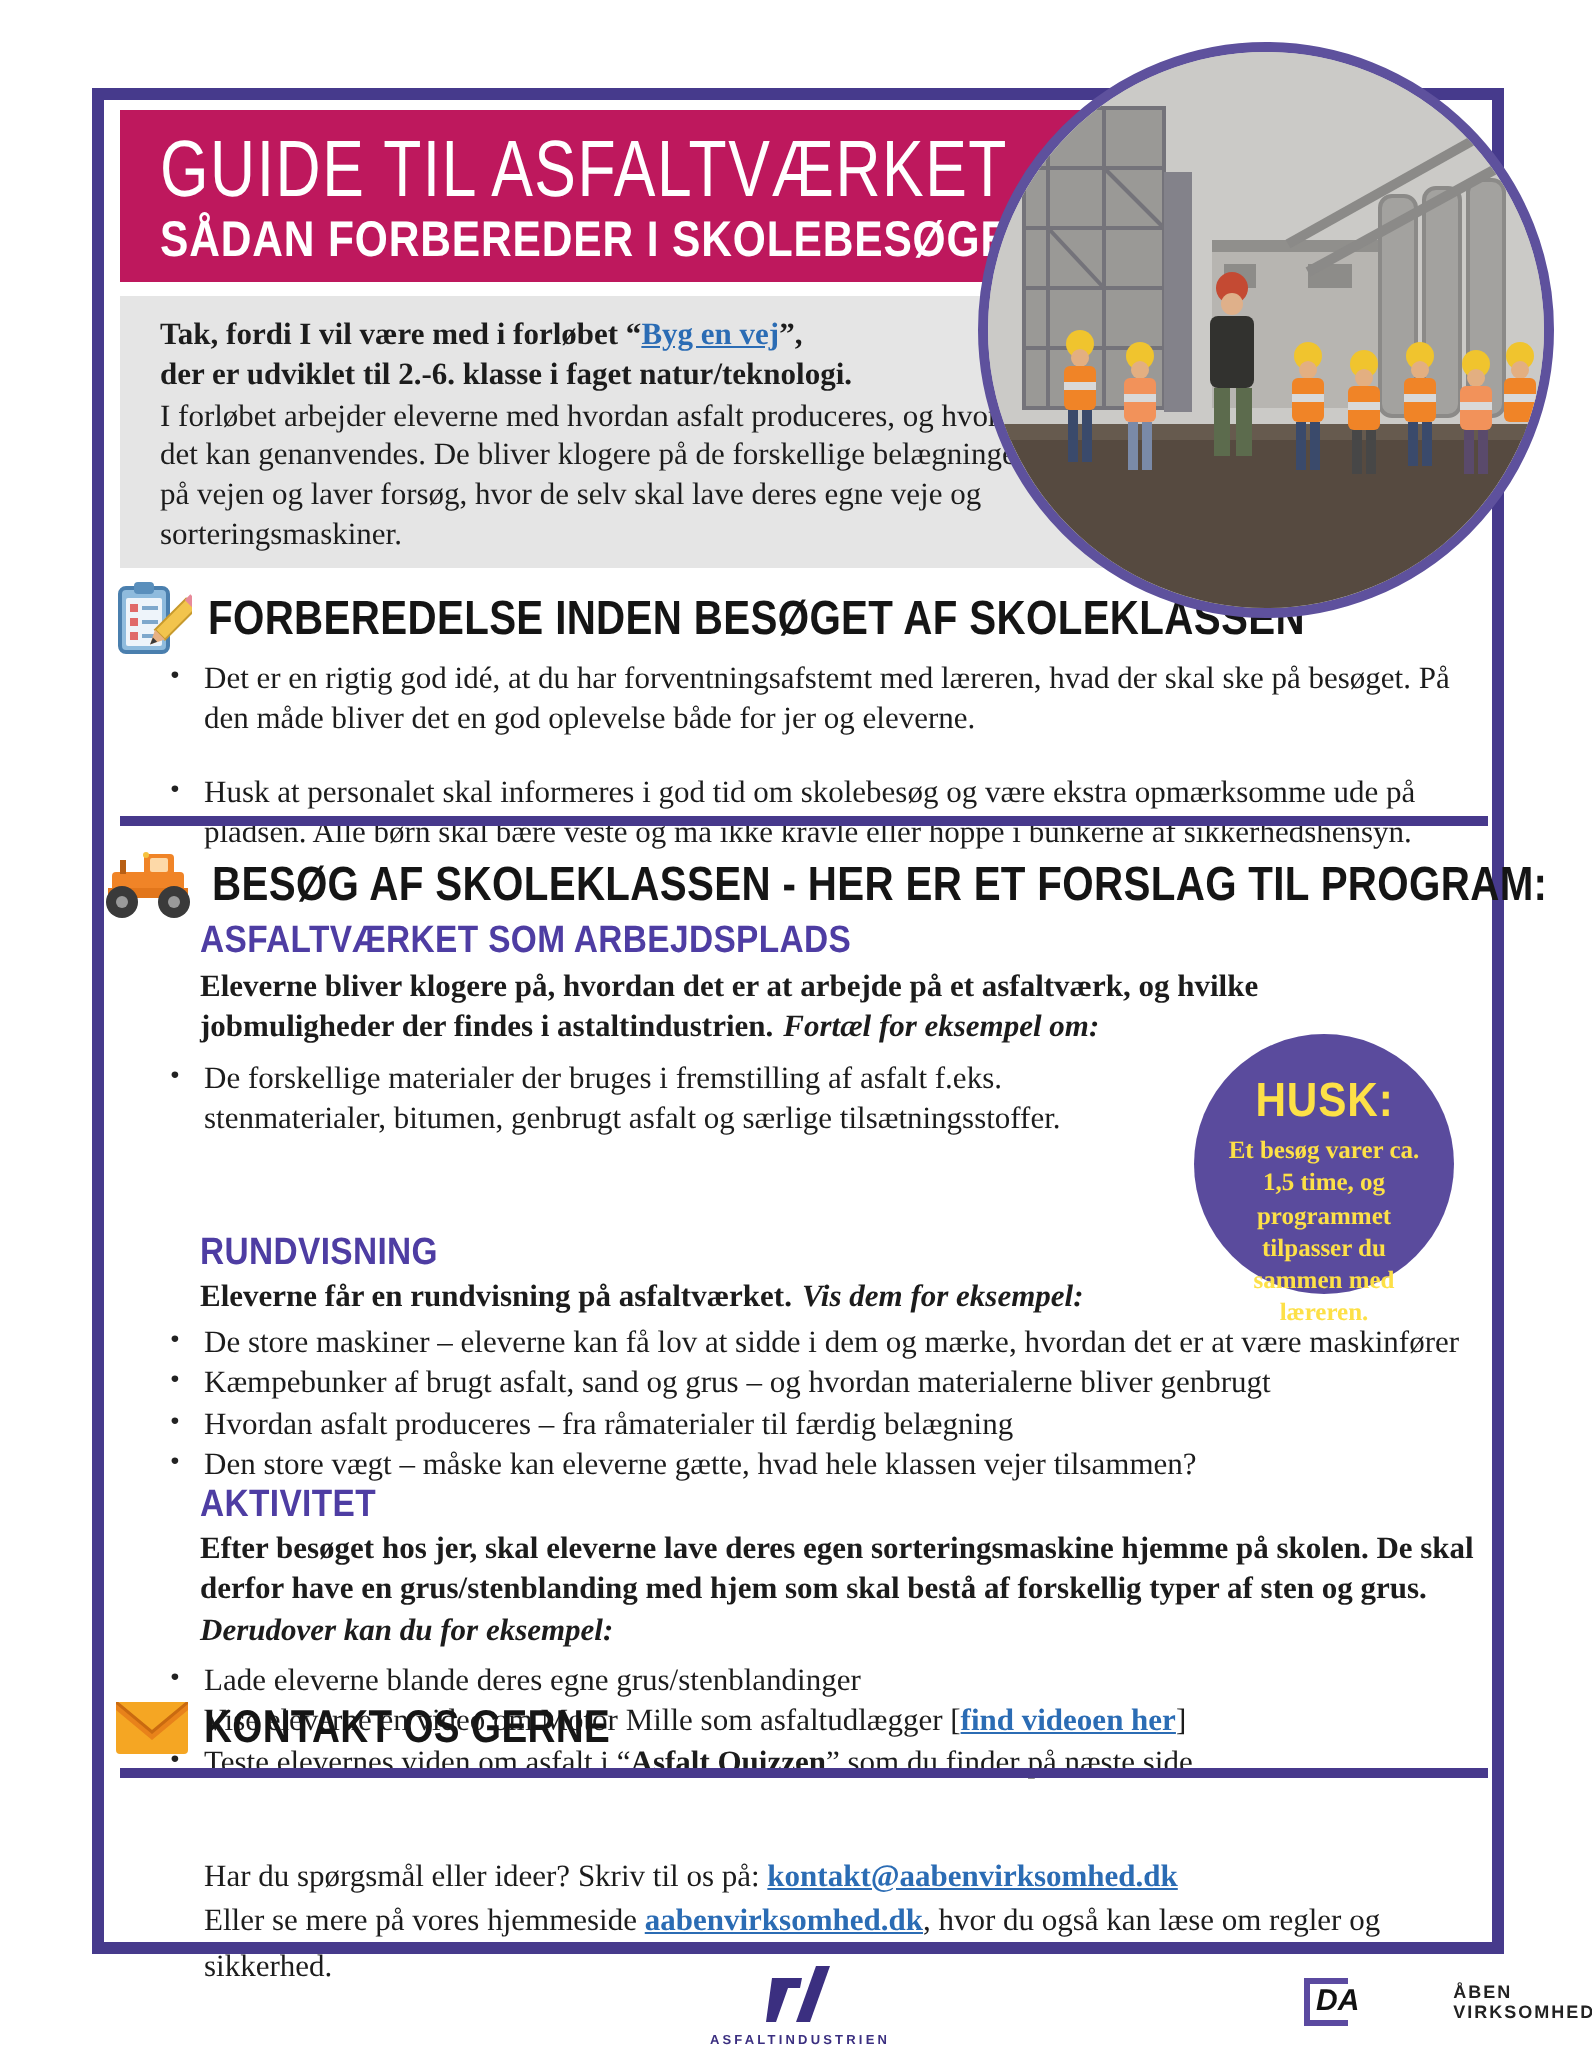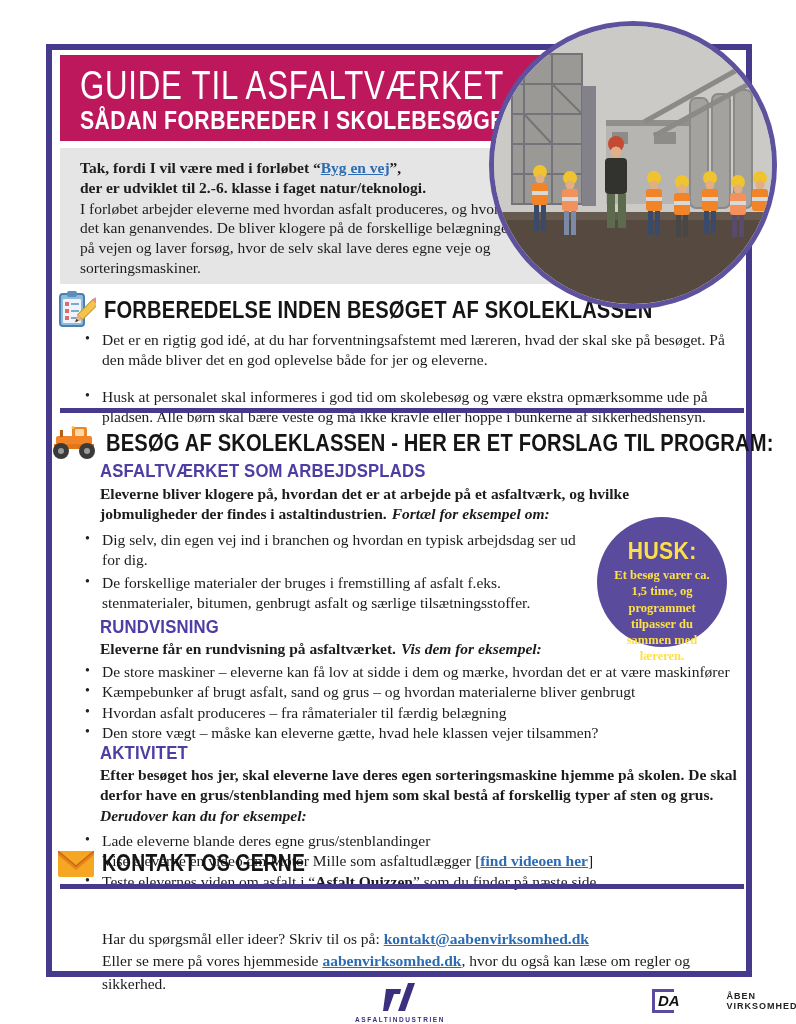--- a/index.html
+++ b/index.html
@@ -233,21 +233,20 @@
   </div>
 
   <div class="txt" style="left:100px;top:458px;">
     <span class="h-sub">ASFALTVÆRKET SOM ARBEJDSPLADS</span>
   </div>
   <div class="txt" style="left:100px;top:484px;width:580px;">
     <span class="bold">Eleverne bliver klogere på, hvordan det er at arbejde på et asfaltværk, og hvilke jobmuligheder der findes i astaltindustrien.</span><span class="bi">Fortæl for eksempel om:</span>
   </div>
   <div class="txt" style="left:78px;top:530px;width:515px;">
     <ul class="blt">
-      <li style="margin-bottom:2px;">Dig selv, din egen vej ind i branchen og hvordan en typisk arbejdsdag ser ud for dig.</li>
       <li>De forskellige materialer der bruges i fremstilling af asfalt f.eks. stenmaterialer, bitumen, genbrugt asfalt og særlige tilsætningsstoffer.</li>
     </ul>
   </div>
 
   <div class="husk">
     <span class="ht">HUSK:</span>
     <div class="hb">Et besøg varer ca. 1,5 time, og programmet tilpasser du sammen med læreren.</div>
   </div>
 
   <div class="txt" style="left:100px;top:614px;">

